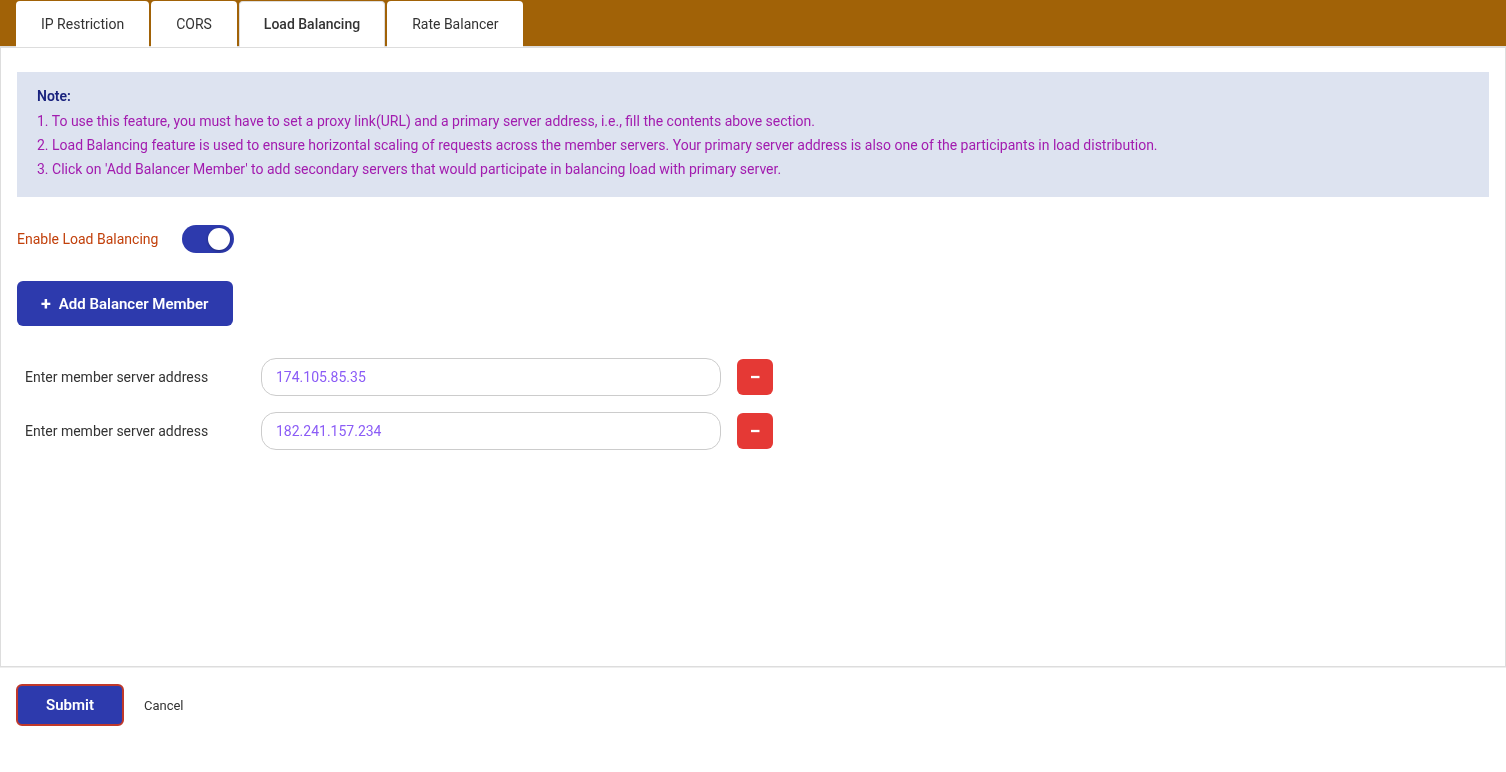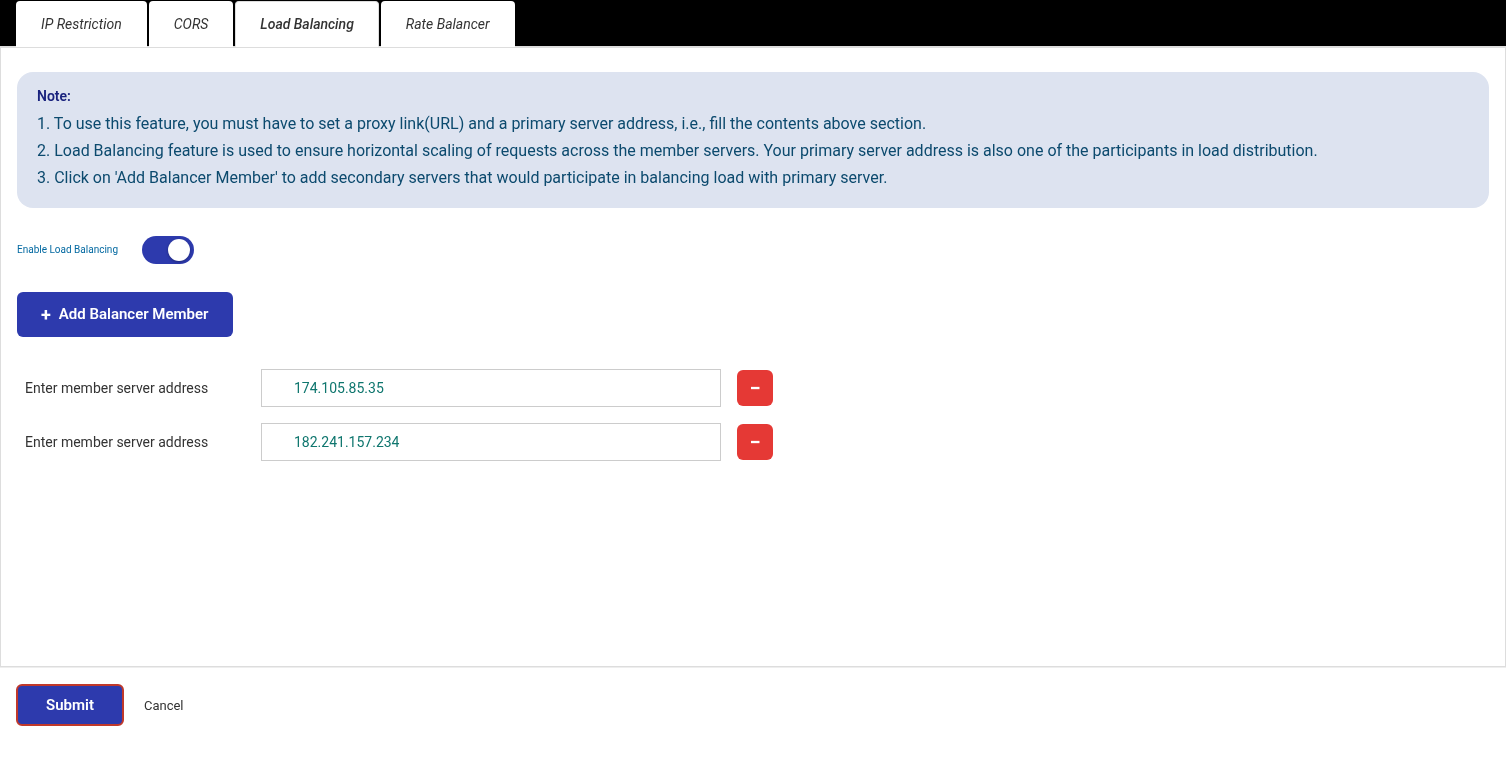--- a/index.html
+++ b/index.html
@@ -19,23 +19,22 @@
 
     .page-wrapper {
       padding: 0;
       width: 100%;
     }
 
     
     .tabs-container {
       display: flex;
       border-bottom: 1px solid #ddd;
-      background: #000000;
+      background: #a16207;
       padding: 0 16px;
-      font-style: italic;
     }
 
     .tab {
       padding: 14px 24px;
       cursor: pointer;
       border: 1px solid transparent;
       border-bottom: none;
       border-radius: 4px 4px 0 0;
       font-size: 14px;
       color: #333;
@@ -58,48 +57,48 @@
       padding: 24px 16px;
       border: 1px solid #ddd;
       margin: 0 0 0 0;
       min-height: 620px;
       position: relative;
     }
 
     
     .note-box {
       background: #dde3f0;
-      border-radius: 16px;
+      border-radius: 0;
       padding: 16px 20px;
       margin-bottom: 28px;
     }
 
     .note-box .note-title {
       font-weight: 600;
       color: #1a237e;
       margin-bottom: 6px;
       font-size: 14px;
     }
 
     .note-box .note-item {
-      color: #0c4a6e;
-      font-size: 16px;
+      color: #a21caf;
+      font-size: 14px;
       line-height: 1.7;
     }
 
     
     .toggle-row {
       display: flex;
       align-items: center;
       margin-bottom: 28px;
     }
 
     .toggle-label {
-      font-size: 10px;
-      color: #0369a1;
+      font-size: 14px;
+      color: #c2410c;
       margin-right: 24px;
     }
 
     
     .toggle-switch {
       position: relative;
       width: 52px;
       height: 28px;
       cursor: pointer;
     }
@@ -162,25 +161,25 @@
     }
 
     .member-row-label {
       font-size: 14px;
       color: #333;
       min-width: 220px;
     }
 
     .member-row input {
       width: 460px;
-      padding: 10px 32px;
+      padding: 10px 14px;
       border: 1px solid #ccc;
-      border-radius: 0;
-      font-size: 14px;
-      color: #0f766e;
+      border-radius: 15px;
+      font-size: 14px;
+      color: #8b5cf6;
       outline: none;
     }
 
     .remove-btn {
       width: 36px;
       height: 36px;
       background: #e53935;
       border: none;
       border-radius: 6px;
       color: #fff;

